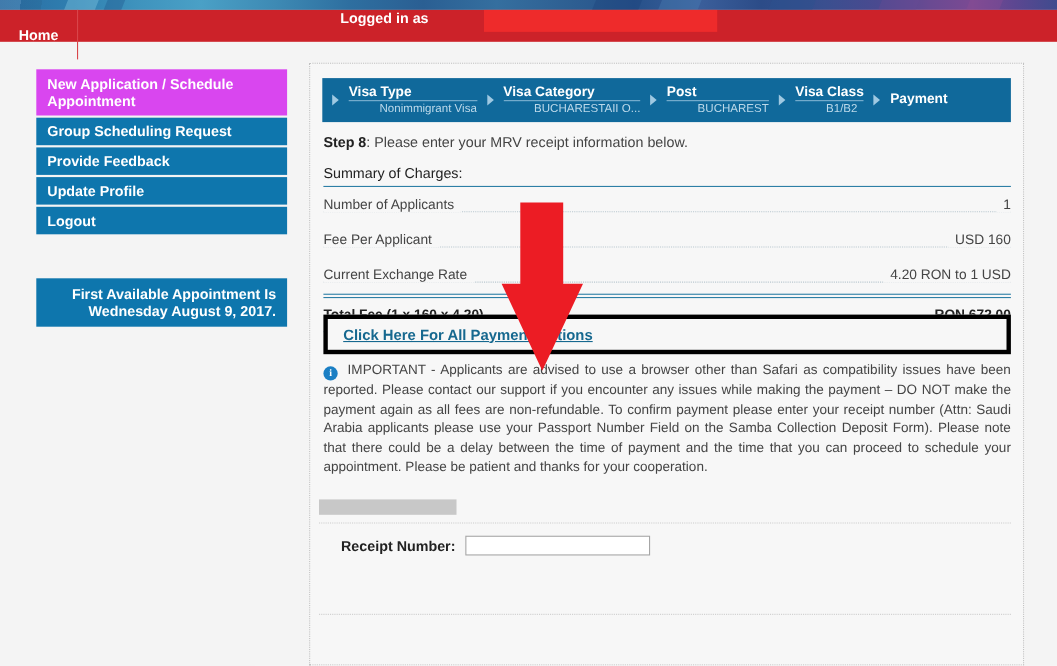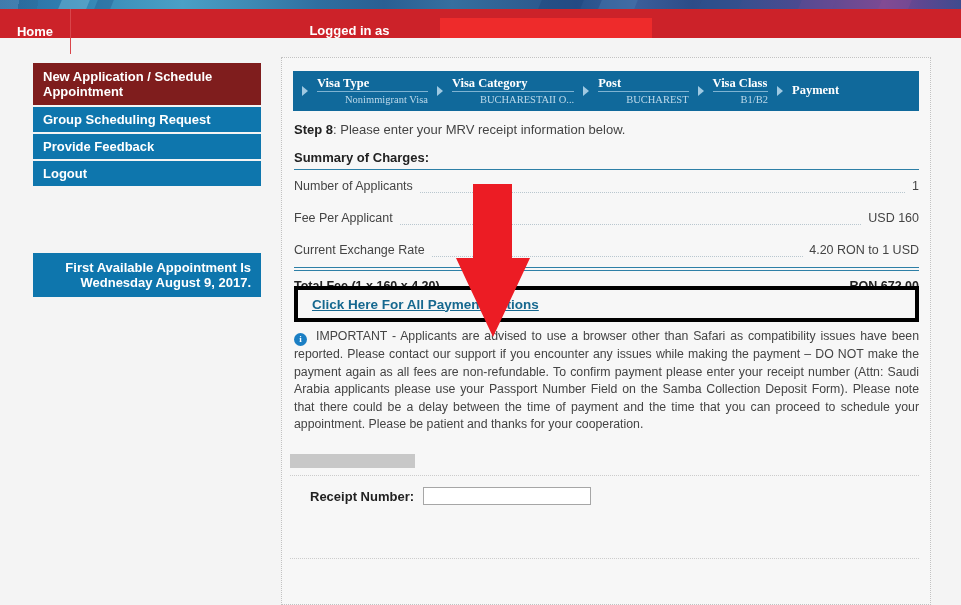--- a/index.html
+++ b/index.html
@@ -31,78 +31,78 @@
   }
   .topnav .home{
     position:absolute;left:0;top:0;height:45px;width:70px;
     display:flex;align-items:center;justify-content:center;
     color:#fff;font-weight:bold;font-size:13px;
     border-right:1px solid #d9454a;
     cursor:pointer;
   }
   .topnav .loggedin{
     position:absolute;left:0;top:0;width:961px;height:29px;
-    display:flex;align-items:flex-end;justify-content:center;
+    display:flex;align-items:flex-start;justify-content:center;
     color:#fff;font-weight:bold;font-size:13px;
     pointer-events:none;
     gap:44px;
   }
   .topnav .loggedin .lbl{margin-right:6px;}
   .topnav .redact{
     display:inline-block;width:212px;height:20px;background:#ee2b2b;
   }
 
   
   .page{position:absolute;left:0;top:38px;width:961px;height:567px;}
 
   
   .sidebar{position:absolute;left:33px;top:25px;width:228px;}
   .menu-item{
     width:228px;box-sizing:border-box;
     background:#0e76ad;color:#fff;font-weight:bold;font-size:13px;
     padding:5px 10px;margin-bottom:2px;cursor:pointer;line-height:15px;
   }
-  .menu-item.active{background:#7f1d1d;padding:6px 10px;}
+  .menu-item.active{background:#d946ef;padding:6px 10px;}
   .notice-box{
     position:absolute;left:33px;top:215px;width:228px;box-sizing:border-box;
     background:#0e76ad;color:#fff;font-weight:bold;font-size:13px;
     padding:7px 10px;line-height:15px;text-align:right;
   }
 
   
   .content{
     position:absolute;left:281px;top:19px;width:650px;height:548px;
     box-sizing:border-box;
     border:1px dotted #c2c2c2;
     background:#f7f7f7;
   }
 
   
   .crumbs{
     position:absolute;left:11px;top:13px;width:626px;height:40px;
     background:#10699b;display:flex;align-items:center;
   }
-  .crumb{display:flex;align-items:center;height:56px;font-family:Liberation Serif, serif;}
+  .crumb{display:flex;align-items:center;height:56px;}
   .crumb .arrow{
     width:0;height:0;border-left:6px solid #9fc9e2;
     border-top:5px solid transparent;border-bottom:5px solid transparent;
     margin:0 9px 0 9px;
   }
   .crumb .txt{line-height:1.05;}
   .crumb .title{
     color:#fff;font-weight:bold;font-size:12.5px;display:block;
     border-bottom:1px solid #7fb3d2;padding-bottom:1px;
   }
   .crumb .sub{color:#bcd9ea;font-size:10.5px;display:block;padding-top:2px;padding-left:28px;}
   .crumb.last .title{border-bottom:none;}
 
   
   .steptext{position:absolute;left:12px;top:64px;font-size:13px;color:#444;}
   .steptext b{color:#222;}
-  .summary-title{position:absolute;left:12px;top:92px;font-size:13px;font-weight:bold;color:#222;}
+  .summary-title{position:absolute;left:12px;top:92px;font-size:13px;font-weight:normal;color:#222;}
 
   
   .charges{position:absolute;left:12px;top:111px;width:625px;text-align:right;}
   .hrule{height:1px;background:#2d7fa6;width:100%;}
   .row{
     position:relative;display:flex;align-items:center;justify-content:space-between;
     height:32px;font-size:12.5px;color:#444;
   }
   .row .leader{
     position:absolute;left:0;right:0;bottom:9px;
@@ -189,20 +189,23 @@
     <div class="menu-item active">
       <span>New Application / Schedule Appointment</span>
     </div>
     <div class="menu-item">
       <span>Group Scheduling Request</span>
     </div>
     <div class="menu-item">
       <span>Provide Feedback</span>
     </div>
     <div class="menu-item">
+      <span>Update Profile</span>
+    </div>
+    <div class="menu-item">
       <span>Logout</span>
     </div>
   </div>
 
   <div class="notice-box">
     <span>First Available Appointment Is Wednesday August 9, 2017.</span>
   </div>
 
   <div class="content">
 

